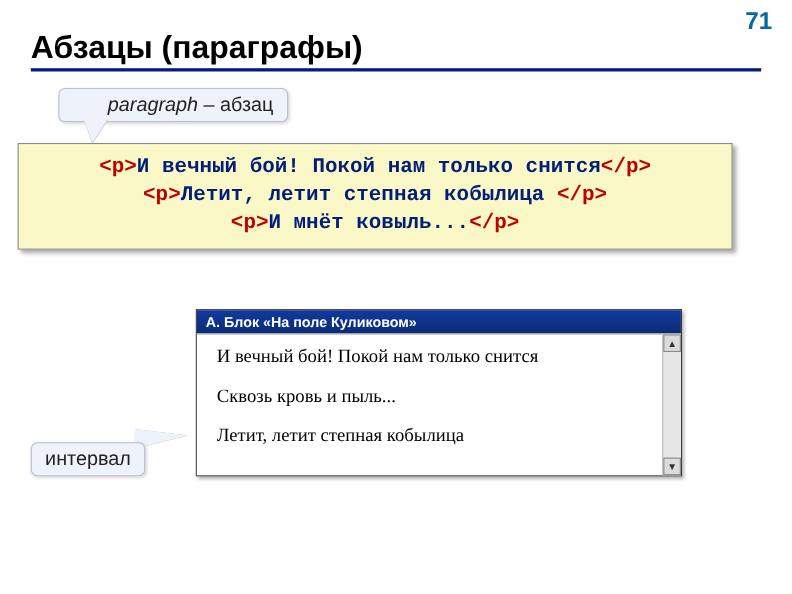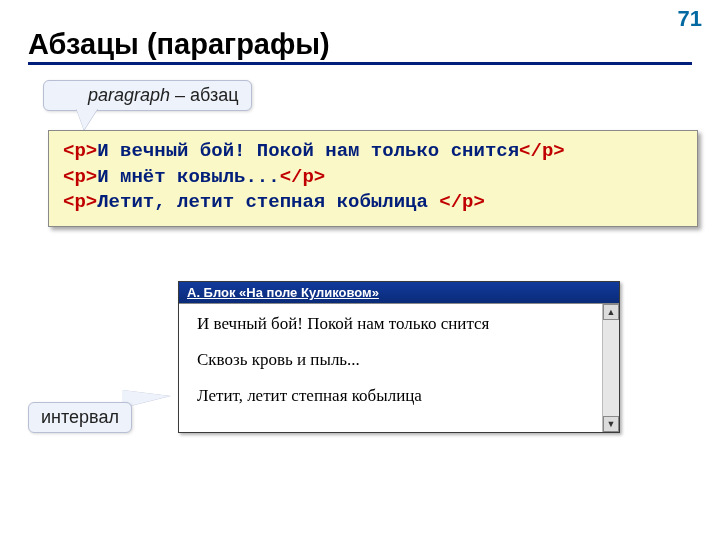--- a/index.html
+++ b/index.html
@@ -39,64 +39,64 @@
   .callout {
     position: absolute;
     background: #eef2fb;
     border: 1px solid #b8bfd4;
     border-radius: 6px;
     padding: 4px 12px;
     font-size: 18px;
     color: #222;
     box-shadow: 1px 1px 3px rgba(0,0,0,0.15);
   }
-  .callout-top { top: 80px; left: 43px; padding-left: 44px; }
+  .callout-top { top: 80px; left: 53px; padding-left: 44px; }
   .callout-top .it { font-style: italic; }
   .callout-tail-top {
     position: absolute;
     top: 108px;
     left: 76px;
     width: 0; height: 0;
     border-left: 8px solid transparent;
     border-right: 14px solid transparent;
     border-top: 22px solid #eef2fb;
     filter: drop-shadow(0 1px 0 #b8bfd4);
   }
   .codebox {
     position: absolute;
     top: 130px;
-    left: 48px;
+    left: 16px;
     width: 620px;
     background: #fbf8c7;
     border: 1px solid #8a8a8a;
     box-shadow: 3px 3px 4px rgba(0,0,0,0.35);
     padding: 8px 14px 10px 14px;
     font-family: "Courier New", monospace;
     font-size: 19px;
     font-weight: bold;
     line-height: 1.35;
     color: #001e7a;
+    text-align: center;
   }
   .tag { color: #c00000; }
   .window {
     position: absolute;
     top: 281px;
     left: 178px;
     width: 440px;
     box-shadow: 2px 2px 3px rgba(0,0,0,0.3);
     border: 1px solid #3a3a3a;
   }
   .titlebar {
     background: linear-gradient(#113a9c, #0a2b78);
     color: #fff;
     font-size: 13px;
     font-weight: bold;
     padding: 3px 8px;
     font-family: Tahoma, Arial, sans-serif;
-    text-decoration: underline;
   }
   .winbody {
     background: #fff;
     border-top: 1px solid #888;
     padding: 10px 6px 10px 18px;
     font-family: "Times New Roman", serif;
     font-size: 17px;
     color: #000;
     position: relative;
   }
@@ -138,22 +138,22 @@
 <div class="heading">Абзацы (параграфы)</div>
 <div class="rule"></div>
 
 <div class="callout callout-top">
   <span class="it">paragraph</span><span> – абзац</span>
 </div>
 <div class="callout-tail-top"></div>
 
 <div class="codebox">
   <div><span class="tag">&lt;p&gt;</span><span>И вечный бой! Покой нам только снится</span><span class="tag">&lt;/p&gt;</span></div>
+  <div><span class="tag">&lt;p&gt;</span><span>Летит, летит степная кобылица </span><span class="tag">&lt;/p&gt;</span></div>
   <div><span class="tag">&lt;p&gt;</span><span>И мнёт ковыль...</span><span class="tag">&lt;/p&gt;</span></div>
-  <div><span class="tag">&lt;p&gt;</span><span>Летит, летит степная кобылица </span><span class="tag">&lt;/p&gt;</span></div>
 </div>
 
 <div class="window">
   <div class="titlebar">А. Блок «На поле Куликовом»</div>
   <div class="winbody">
     <p>И вечный бой! Покой нам только снится</p>
     <p>Сквозь кровь и пыль...</p>
     <p>Летит, летит степная кобылица</p>
     <div class="scrollbar">
       <div class="sb-btn sb-up">▲</div>

